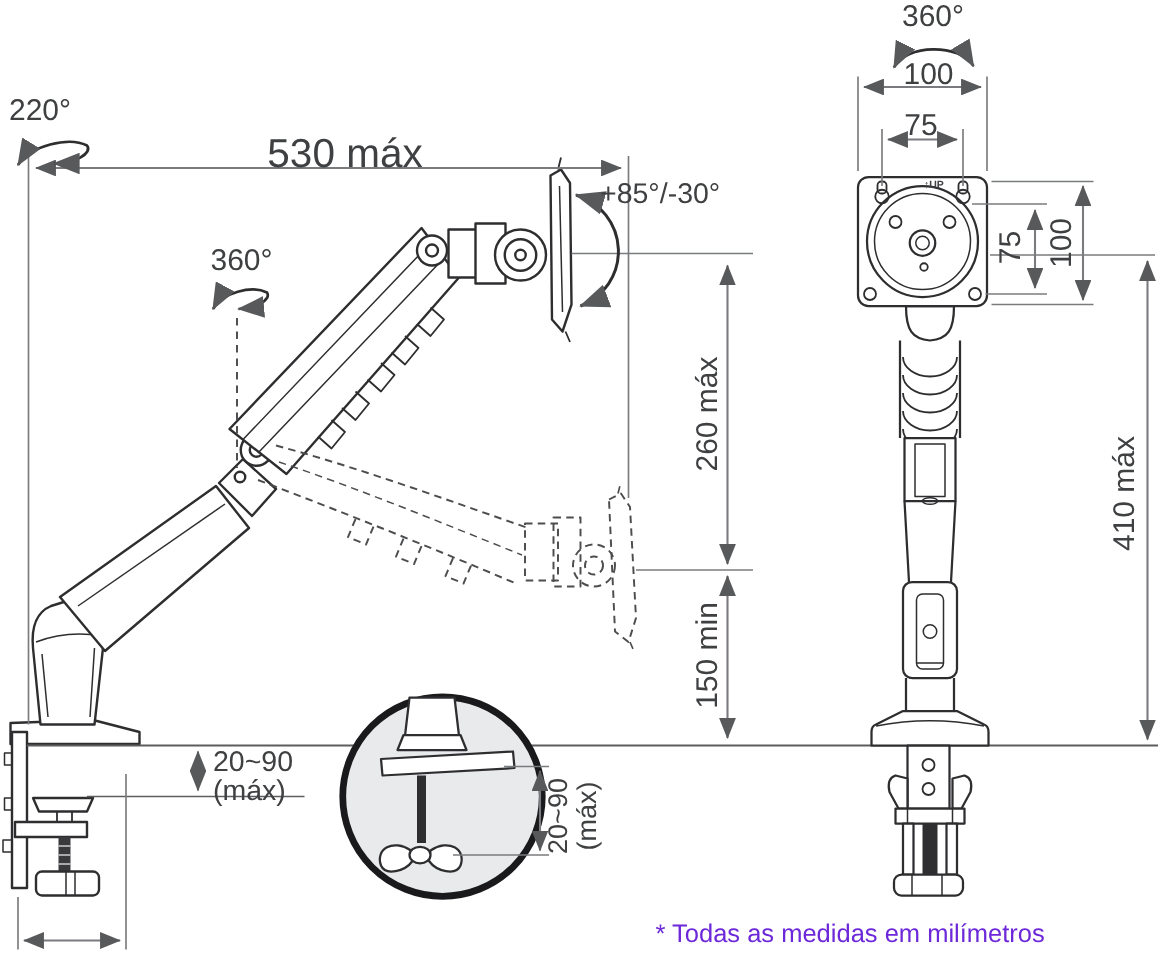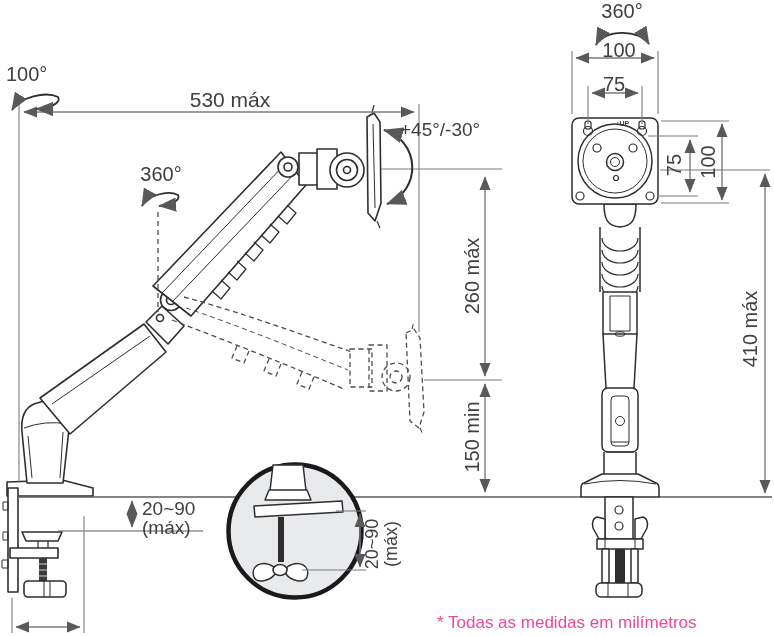--- a/index.html
+++ b/index.html
@@ -3,22 +3,22 @@
 <meta charset="utf-8">
 <style>
   html,body{margin:0;padding:0;background:#fff;}
   #stage{position:relative;width:774px;height:636px;background:#ffffff;overflow:hidden;
          font-family:"Liberation Sans",sans-serif;}
   #art{position:absolute;left:0;top:0;}
   .lbl{position:absolute;color:#3f4042;white-space:nowrap;line-height:1;
        font-family:"Liberation Sans",sans-serif;}
   .ctr{transform:translate(-50%,0);}
   .rot{transform:translate(-50%,-50%) rotate(-90deg);}
-  .fs21{font-size:21px;} .fs20{font-size:20px;} .fs19{font-size:19px;} .fs18{font-size:18px;}
-  .footer{font-size:17px;color:#ec4899;}
+  .fs21{font-size:27px;} .fs20{font-size:20px;} .fs19{font-size:19px;} .fs18{font-size:18px;}
+  .footer{font-size:17px;color:#6d28d9;}
   .upmark{font-size:7px;font-weight:bold;letter-spacing:0;}
 </style>
 </head>
 <body>
 
 <div id="stage">
 
   <svg id="art" width="774" height="636" viewBox="0 0 774 636">
     <defs>
       <marker id="arr" viewBox="0 0 10 8" refX="9.5" refY="4" markerWidth="10" markerHeight="8" orient="auto-start-reverse">
@@ -222,24 +222,24 @@
       <ellipse cx="280" cy="570" rx="7" ry="5.5" fill="#fff"></ellipse>
     </g>
 
     <g stroke="#7a7b7e" stroke-width="1.4" fill="none">
       <line x1="336" y1="511" x2="366" y2="511" stroke-width="1.1"></line>
       <line x1="302" y1="570" x2="366" y2="570" stroke-width="1.1"></line>
       <line x1="360" y1="514" x2="360" y2="567" marker-start="url(#arr)" marker-end="url(#arr)"></line>
     </g>
   </svg>
 
-  <div class="lbl fs20" style="left:6px;top:64px;">100°</div>
+  <div class="lbl fs20" style="left:6px;top:64px;">220°</div>
   <div class="lbl fs21 ctr" style="left:230px;top:89px;">530 máx</div>
   <div class="lbl fs20 ctr" style="left:161px;top:164px;">360°</div>
-  <div class="lbl fs19" style="left:400px;top:120px;">+45°/-30°</div>
+  <div class="lbl fs19" style="left:400px;top:120px;">+85°/-30°</div>
   <div class="lbl fs20 rot" style="left:472px;top:276px;">260 máx</div>
   <div class="lbl fs20 rot" style="left:472px;top:437px;">150 min</div>
   <div class="lbl fs19" style="left:142px;top:499px;">20~90</div>
   <div class="lbl fs19" style="left:142px;top:518px;">(máx)</div>
   <div class="lbl fs20 ctr" style="left:48px;top:604px;margin-top:39px;">107</div>
 
   <div class="lbl fs18 rot" style="left:372px;top:544px;">20~90</div>
   <div class="lbl fs18 rot" style="left:391px;top:544px;">(máx)</div>
 
   <div class="lbl fs20 ctr" style="left:622px;top:1px;">360°</div>

